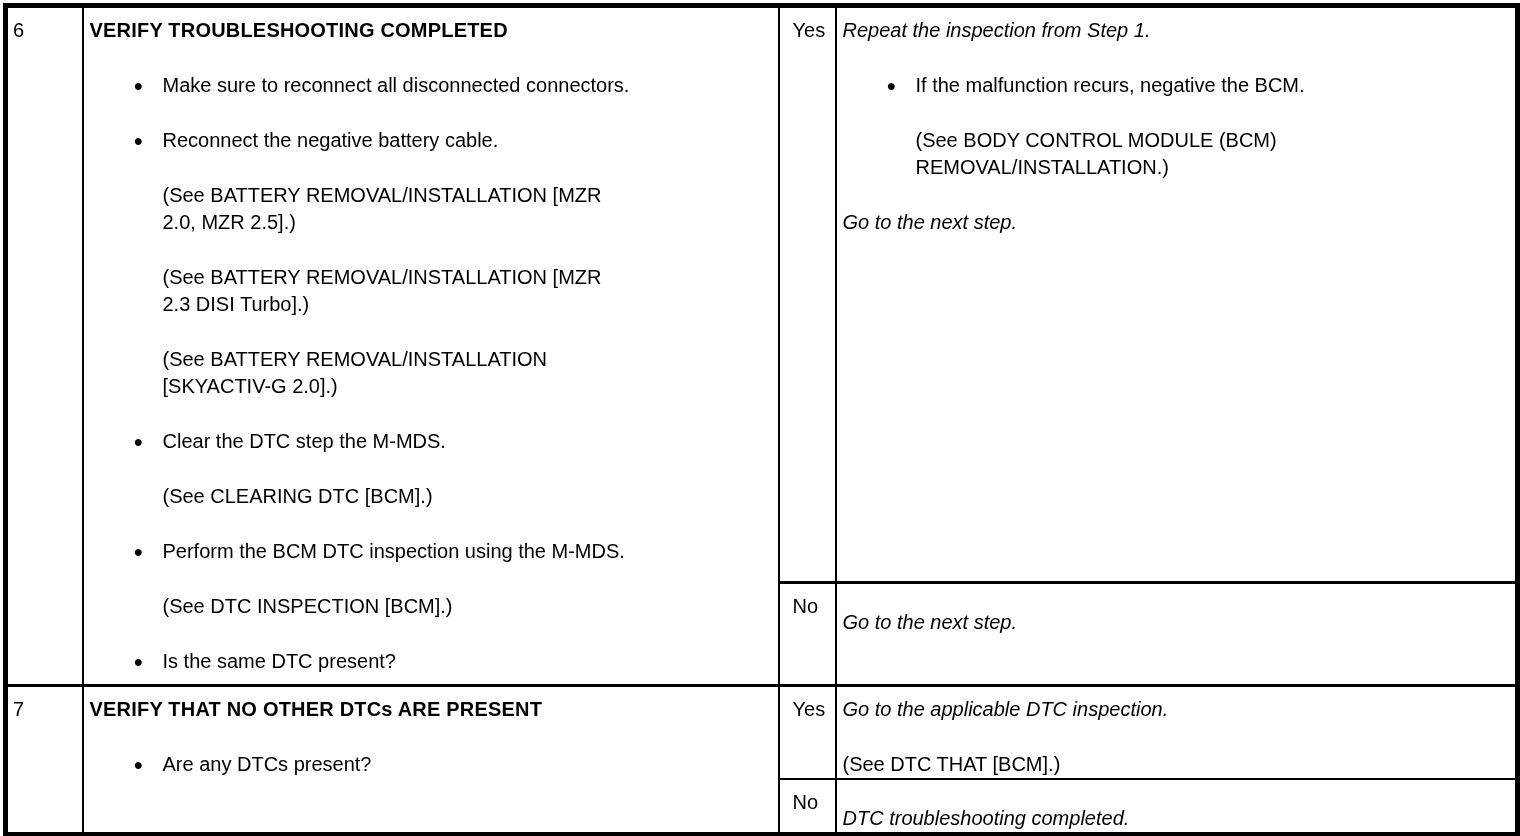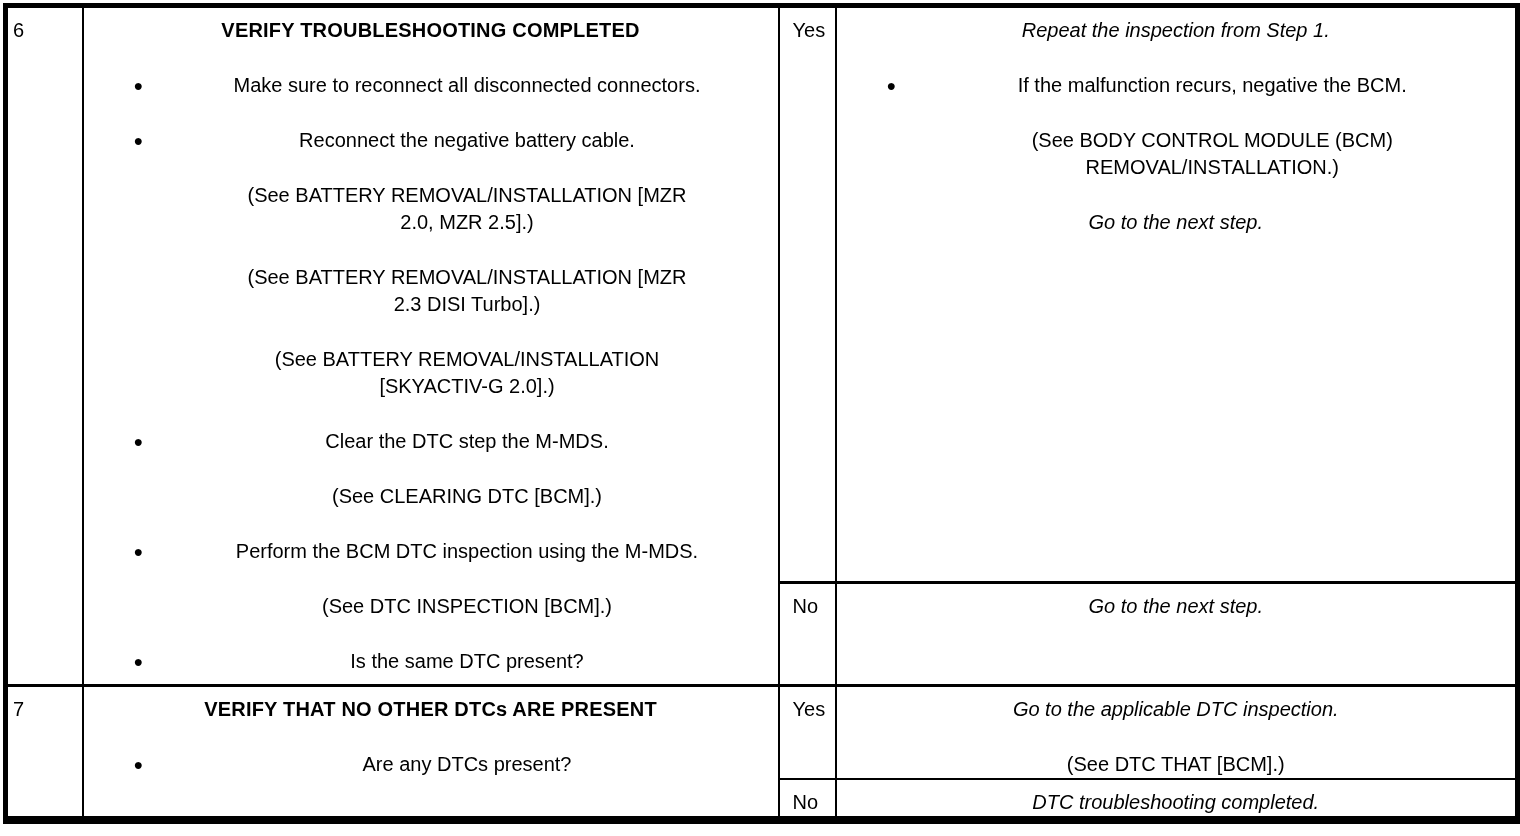--- a/index.html
+++ b/index.html
@@ -40,22 +40,22 @@
   td.step { padding-left: 5px; }
   td.yn { padding-left: 13px; }
 
   tr.strong-top td { border-top-width: 3px; }
 
   .h-yes6 { height: 577px; }
   .h-no6 { height: 103px; }
   .h-yes7 { height: 93px; }
   .h-no7 { height: 37px; }
 
-  .para { margin: 0 0 28px 0; text-align: center; }
-  .para:last-child { margin-bottom: 0; }
+  .para { margin: 0 0 28px 0; }
+  .para:last-child { margin-bottom: 0; margin-top: 16px; }
   .title { font-weight: bold; letter-spacing: 0.2px; }
   .bullet { position: relative; padding-left: 73px; }
   .bullet .dot {
     position: absolute;
     left: 44px;
     top: 0;
     font-size: 16px;
     line-height: 27px;
   }
   .ref { padding-left: 73px; white-space: pre-line; }

